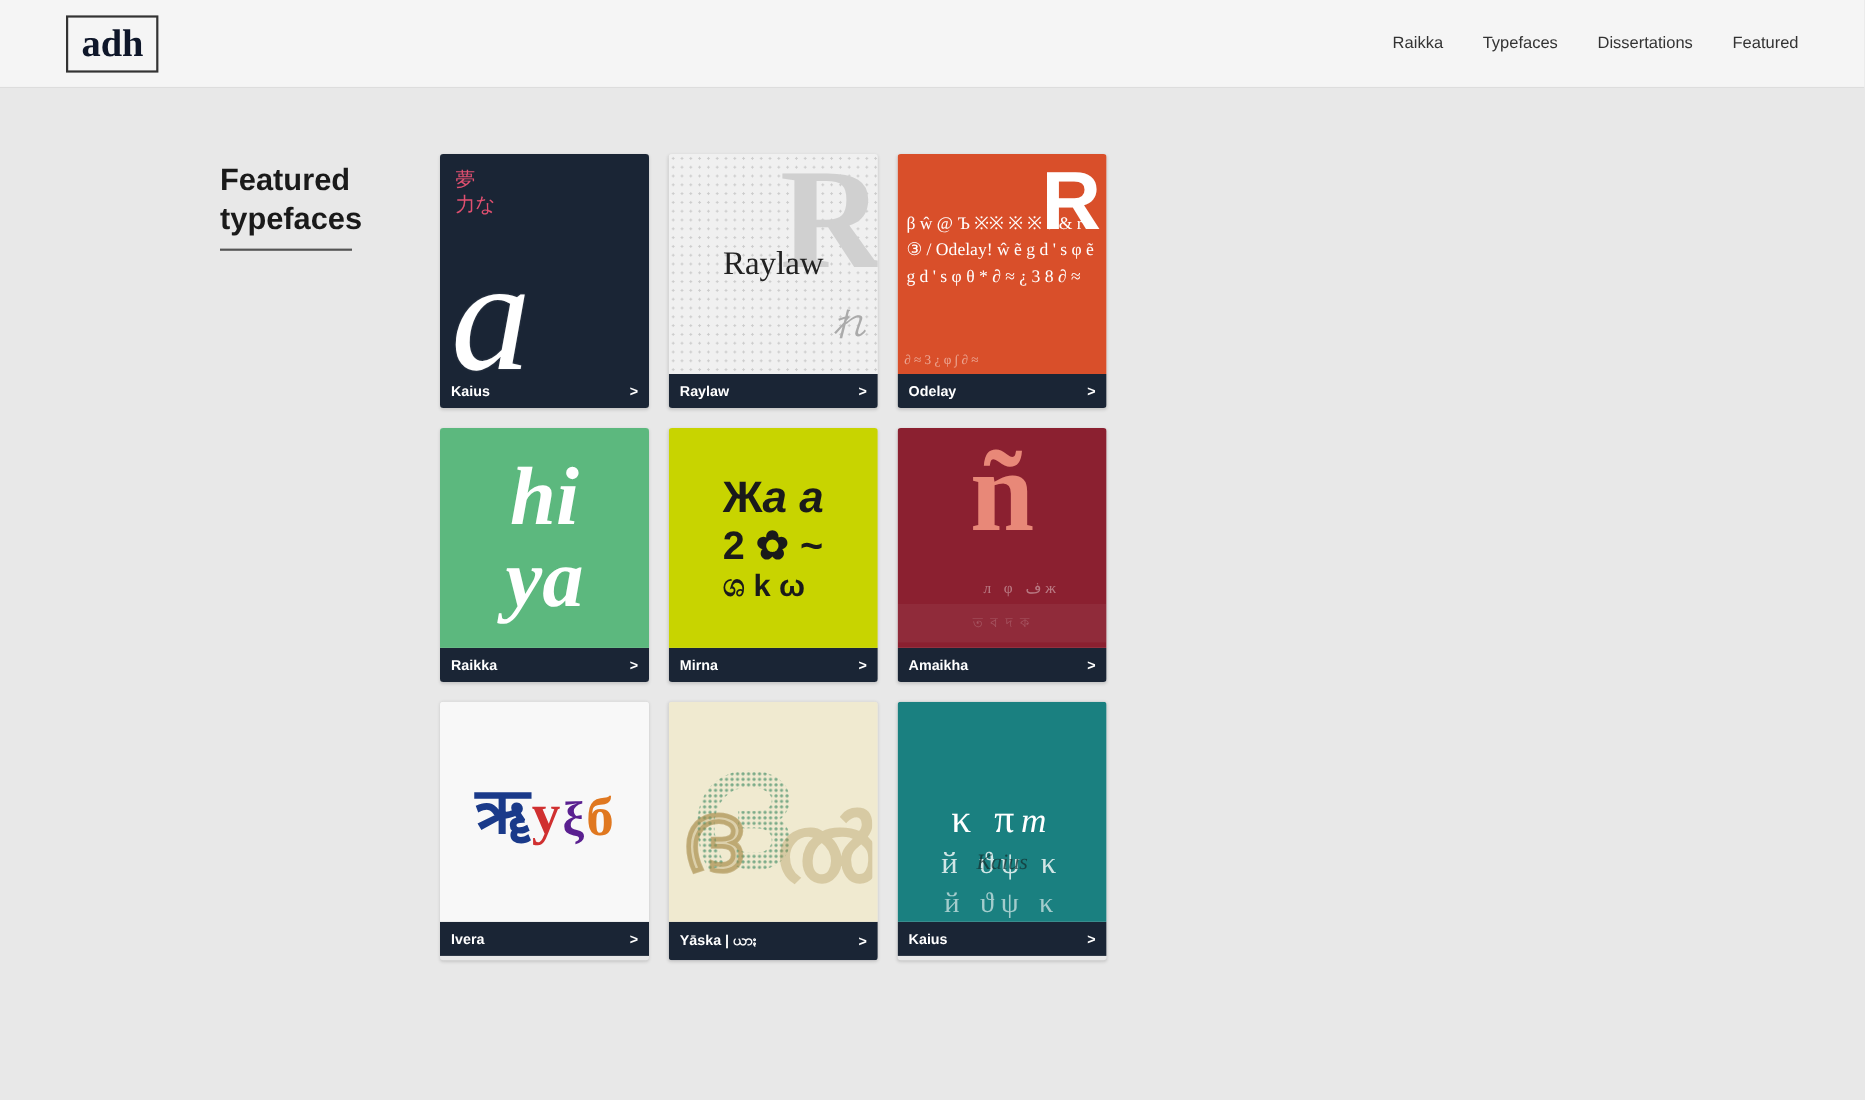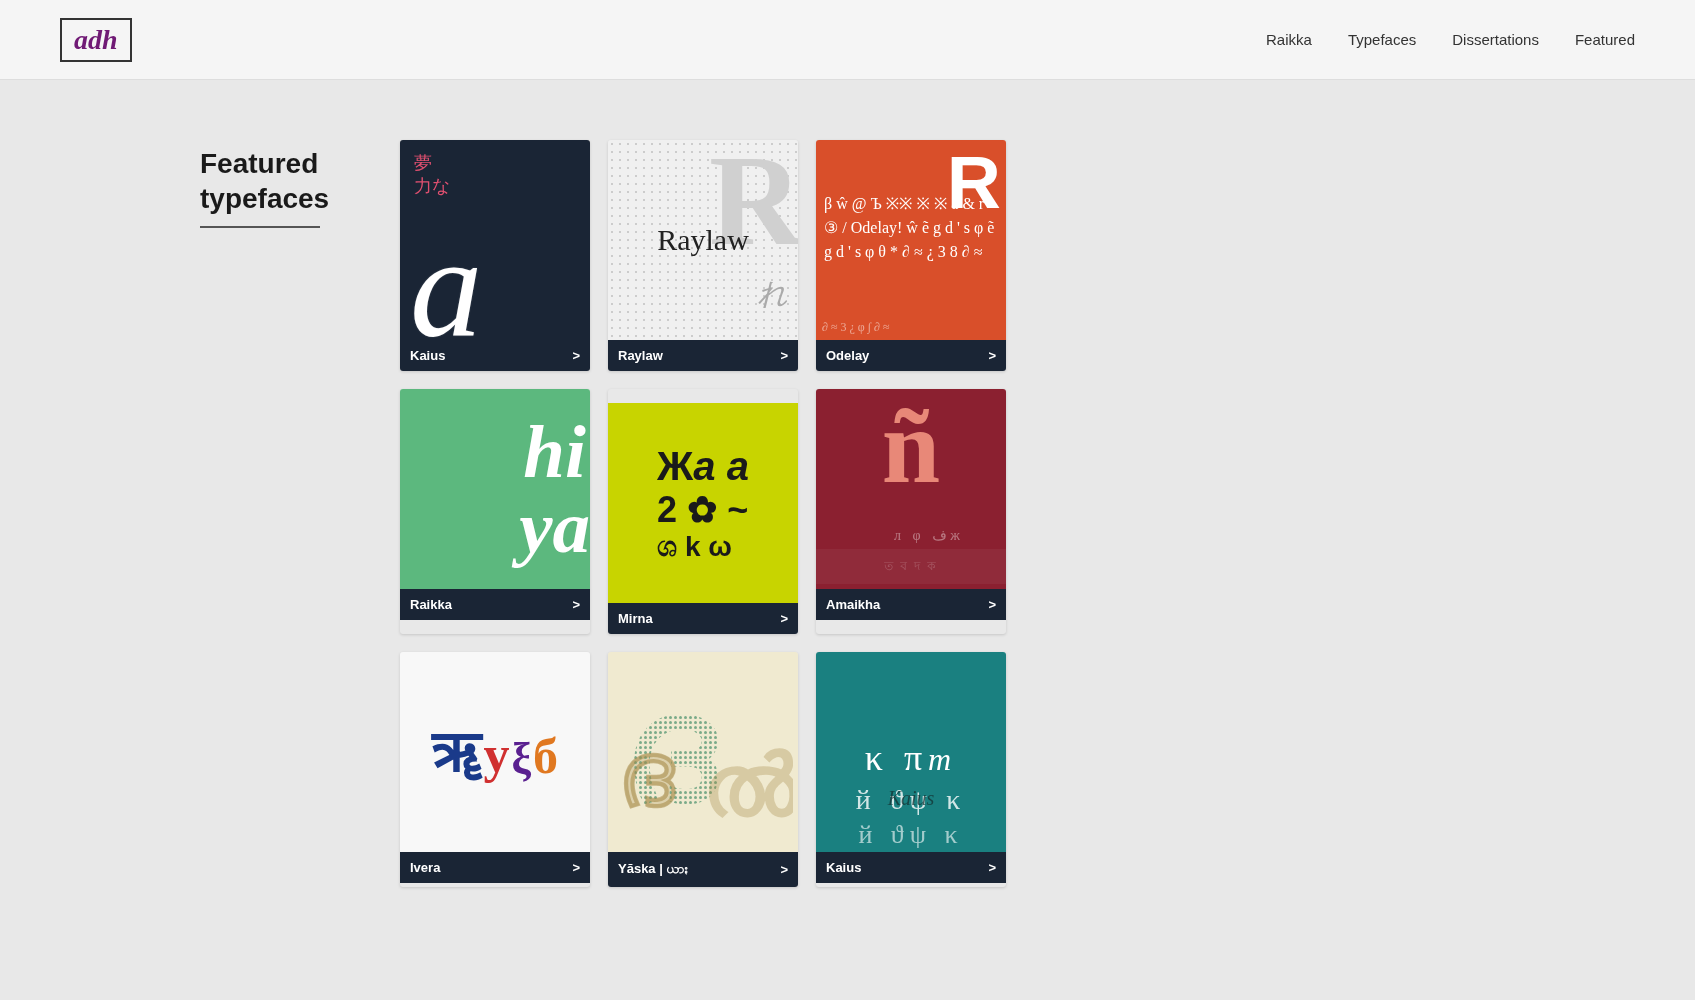--- a/index.html
+++ b/index.html
@@ -9,27 +9,26 @@
     .header {
       background: #f5f5f5;
       border-bottom: 1px solid #ddd;
       height: 80px;
       display: flex;
       align-items: center;
       justify-content: space-between;
       padding: 0 60px;
     }
     .logo {
-      font-style: italic;
       font-weight: bold;
-      font-size: 28px;
+      font-size: 35px;
       font-family: Georgia, serif;
       border: 2px solid #333;
       padding: 4px 12px;
-      color: #701a75;
+      color: #0f172a;
     }
     .nav {
       display: flex;
       gap: 36px;
       list-style: none;
     }
     .nav li a {
       text-decoration: none;
       color: #333;
       font-size: 15px;
@@ -114,21 +113,20 @@
     }
 
     .card-raikka .card-image {
       background: #5cb87e;
     }
 
     .card-mirna .card-image {
       background: #c8d400;
       flex-direction: column;
       padding: 16px;
-      margin-top: 14px;
     }
 
     .card-amaikha .card-image {
       background: #8b2030;
     }
 
     .card-ivera .card-image {
       background: #f8f8f8;
       flex-direction: column;
       padding: 10px;
@@ -197,21 +195,21 @@
         <div style="font-size:75px;font-weight:bold;color:white;position:absolute;top:5px;right:5px;font-family:Arial,sans-serif;line-height:1;z-index:2;">R</div>
         <div style="position:absolute;bottom:5px;left:6px;right:6px;color:rgba(255,255,255,0.5);font-size:12px;font-family:serif;">∂ ≈ 3 ¿ φ ∫ ∂ ≈</div>
       </div>
       <div class="card-label">
         <span>Odelay</span>
         <span>&gt;</span>
       </div>
     </div>
 
     <div class="card card-raikka">
-      <div class="card-image" style="background:#5cb87e;display:flex;align-items:center;justify-content:flex-end;">
+      <div class="card-image" style="background:#5cb87e;display:flex;align-items:center;justify-content:center;">
         <div style="font-size:75px;font-family:Georgia,serif;font-weight:bold;font-style:italic;color:white;line-height:1;text-align:center;">hi<br>ya</div>
       </div>
       <div class="card-label">
         <span>Raikka</span>
         <span>&gt;</span>
       </div>
     </div>
 
     <div class="card card-mirna">
       <div class="card-image" style="background:#c8d400;display:flex;align-items:center;justify-content:center;">

